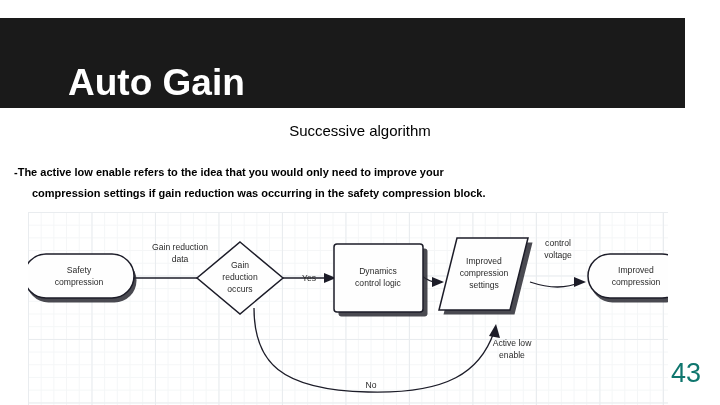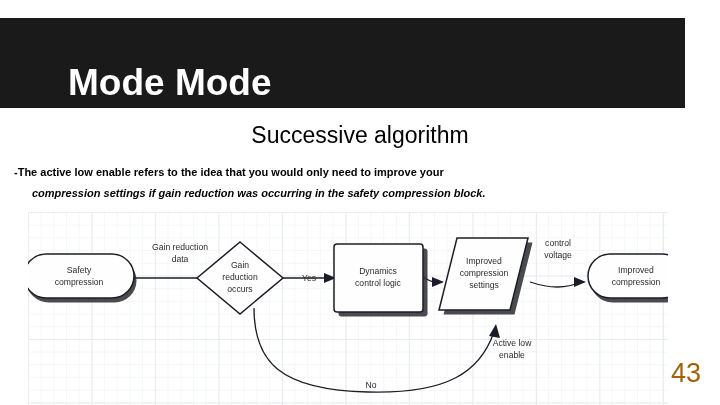--- a/index.html
+++ b/index.html
@@ -37,38 +37,38 @@
     white-space: nowrap;
   }
 
   
   .subtitle {
     position: absolute;
     left: 0;
     top: 122px;
     width: 720px;
     text-align: center;
-    font-size: 23px;
+    font-size: 15px;
     color: #000000;
     white-space: nowrap;
   }
 
   
   .body-block {
     position: absolute;
     left: 14px;
     top: 162px;
     width: 700px;
     font-size: 11px;
     font-weight: bold;
     line-height: 21px;
     color: #000000;
   }
   .body-line-1 { display: block; }
-  .body-line-2 { display: block; padding-left: 18px; font-style: italic; }
+  .body-line-2 { display: block; padding-left: 18px; }
 
   
   .diagram {
     position: absolute;
     left: 28px;
     top: 212px;
     width: 640px;
     height: 193px;
     background-color: #ffffff;
     background-image:
@@ -111,29 +111,29 @@
     stroke: #1c1c28;
     stroke-width: 1.3;
   }
 
   
   .page-number {
     position: absolute;
     left: 671px;
     top: 360px;
     font-size: 27px;
-    color: #a16207;
+    color: #0f766e;
     line-height: 1;
   }
 </style>
 </head>
 <body>
 
 <div class="title-band">
-  <div class="title-text">Mode Mode</div>
+  <div class="title-text">Auto Gain</div>
 </div>
 
 <div class="subtitle">Successive algorithm</div>
 
 <div class="body-block">
   <span class="body-line-1">-The active low enable refers to the idea that you would only need to improve your</span>
   <span class="body-line-2">compression settings if gain reduction was occurring in the safety compression block.</span>
 </div>
 
 <div class="diagram">

